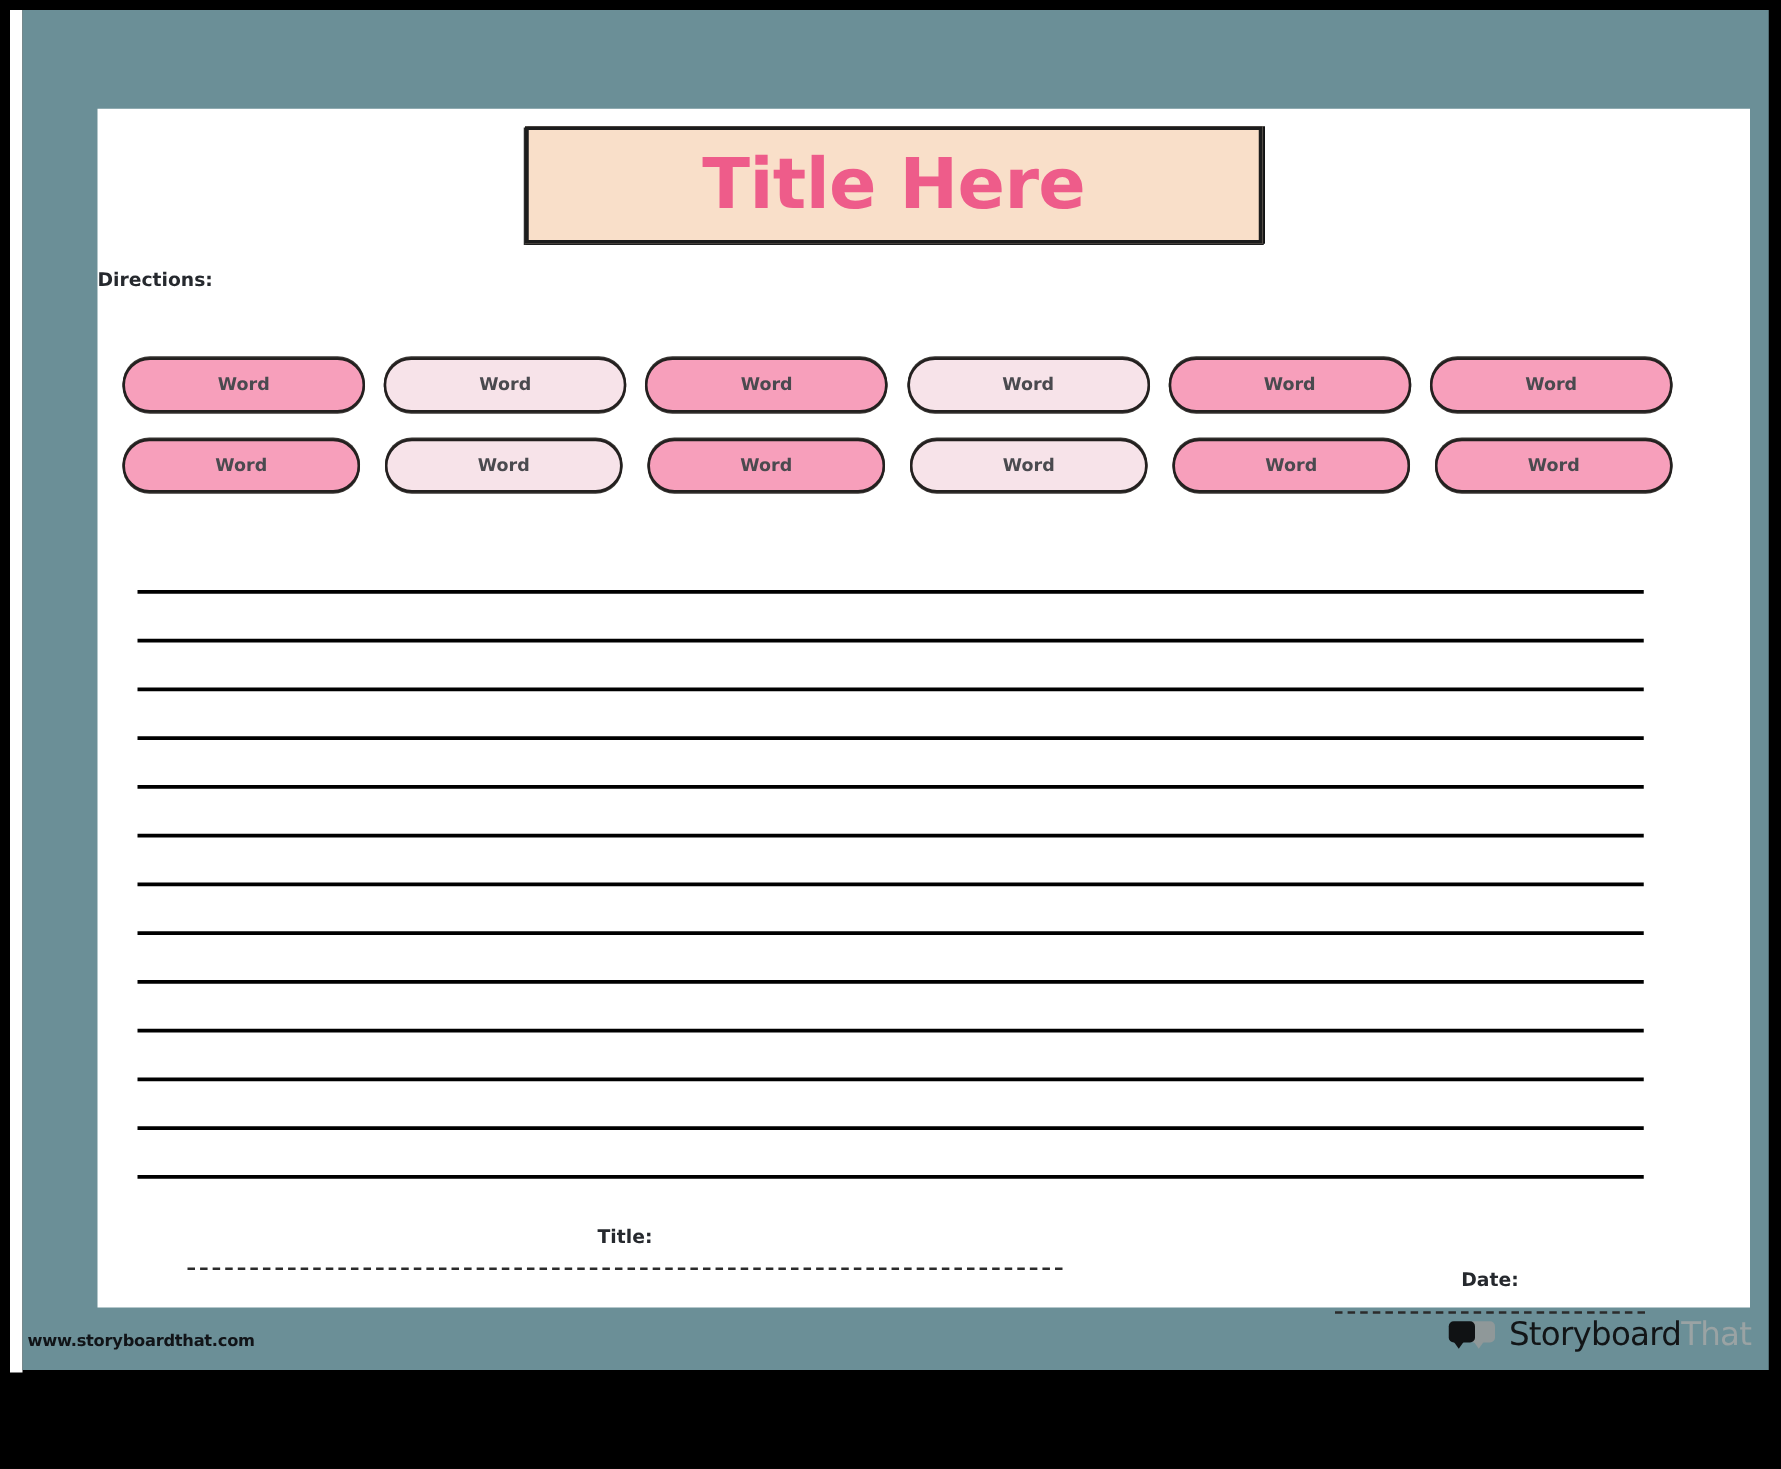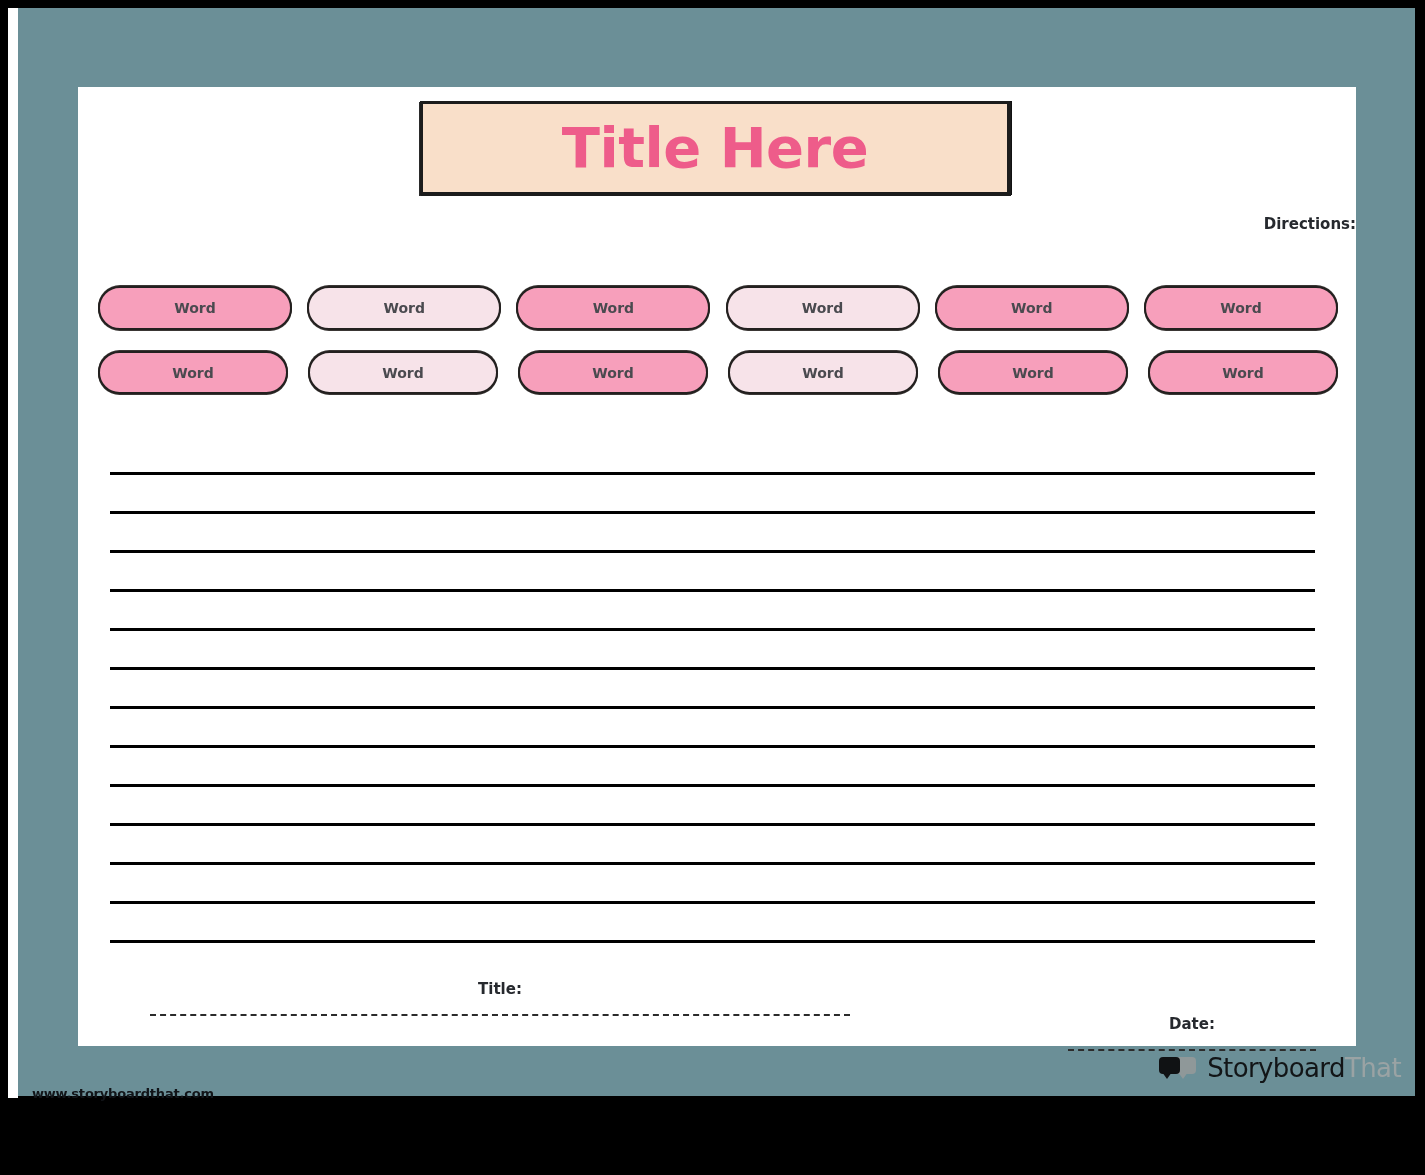--- a/index.html
+++ b/index.html
@@ -43,20 +43,21 @@
   }
 
   
   .page {
     position: absolute;
     left: 60px;   
     top: 79px;    
     width: 1278px;
     height: 959px;
     background: #ffffff;
+    padding-left: 44px;
   }
 
   
   .title-box {
     position: absolute;
     left: 342px;   
     top: 14px;     
     width: 590px;
     height: 94px;
     background: #F9DFC9;
@@ -76,21 +77,21 @@
     line-height: 1;
     white-space: nowrap;
   }
 
   
   .directions {
     position: absolute;
     left: 0;
     top: 128px;   
     width: 1278px;
-    text-align: right;
+    text-align: left;
     color: #26292E;
     font-family: "DejaVu Sans", sans-serif;
     font-size: 15px;
     font-weight: 700;
   }
 
   
   .pill-grid {
     position: absolute;
     left: 20px;   
@@ -162,28 +163,27 @@
     margin-bottom: 16px;
   }
   .field-rule {
     height: 0;
     border-top: 2px dashed #2b2b2b;
   }
 
   
   .site-url {
     position: absolute;
-    left: 14px;     
+    left: 4px;     
     top: 1058px;    
     color: #111418;
     font-family: "DejaVu Sans", sans-serif;
     font-size: 13px;
     font-weight: 700;
     letter-spacing: -0.2px;
-    margin-top: 20px;
   }
 
   .brand {
     position: absolute;
     right: 14px;
     top: 1047px;
     display: flex;
     align-items: center;
     gap: 8px;
   }

